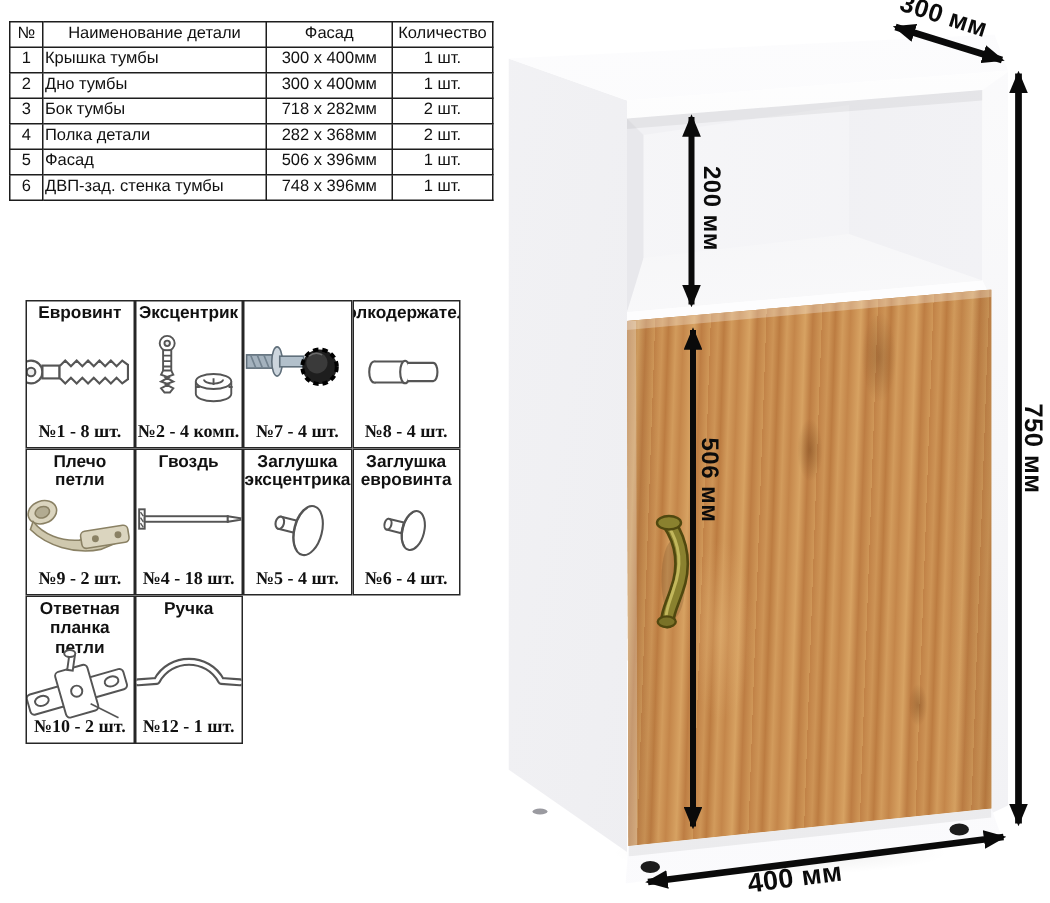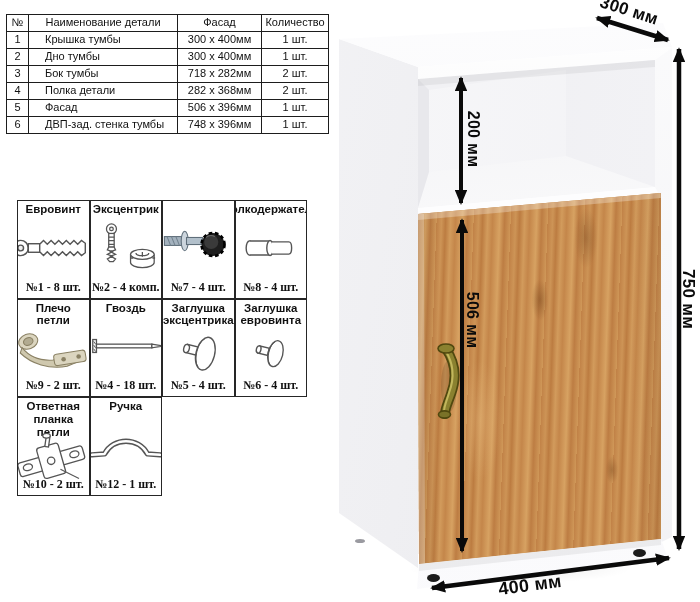--- a/index.html
+++ b/index.html
@@ -9,21 +9,21 @@
   
   .parts-table{position:absolute;left:6px;top:14px;border-collapse:collapse;background:#fff;}
   .parts-table th,.parts-table td{border:1.3px solid #1d1d1d;font-size:11px;line-height:1.05;
       padding:2px 3px;text-align:center;font-weight:400;white-space:nowrap;}
   .parts-table th{height:11px;}
   .parts-table td{height:12px;}
   .parts-table th:nth-child(1){width:15px}
   .parts-table th:nth-child(2){width:142px}
   .parts-table th:nth-child(3){width:77px}
   .parts-table th:nth-child(4){width:60px}
-  .parts-table td.col-name{text-align:left;padding-left:16px;}
+  .parts-table td.col-name{text-align:left;padding-left:1px;}
 
   
   .hw-grid{position:absolute;left:17px;top:200px;width:290px;height:394px;
       display:grid;grid-template-columns:repeat(4,1fr);grid-template-rows:repeat(4,1fr);gap:0;}
   .hw-cell{border:1.6px solid #262626;background:#fff;display:flex;flex-direction:column;
       align-items:center;justify-content:space-between;padding:2px 1px 3px;overflow:hidden;}
   .hw-title{font-size:11.5px;font-weight:700;text-align:center;line-height:1.12;}
   .hw-icon{flex:1;display:flex;align-items:center;justify-content:center;min-height:0;}
   .hw-icon svg{display:block;}
   .hw-count{font-size:12px;font-weight:700;text-align:center;font-family:Liberation Serif, serif;}

